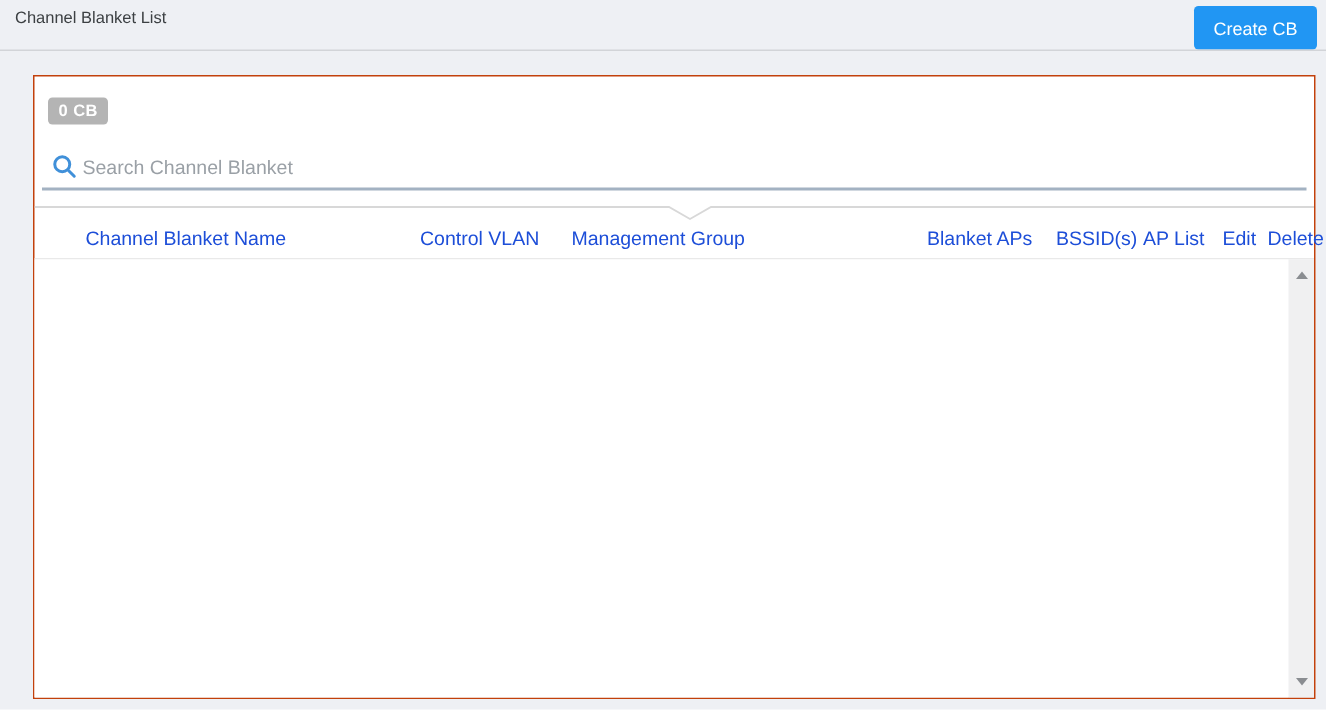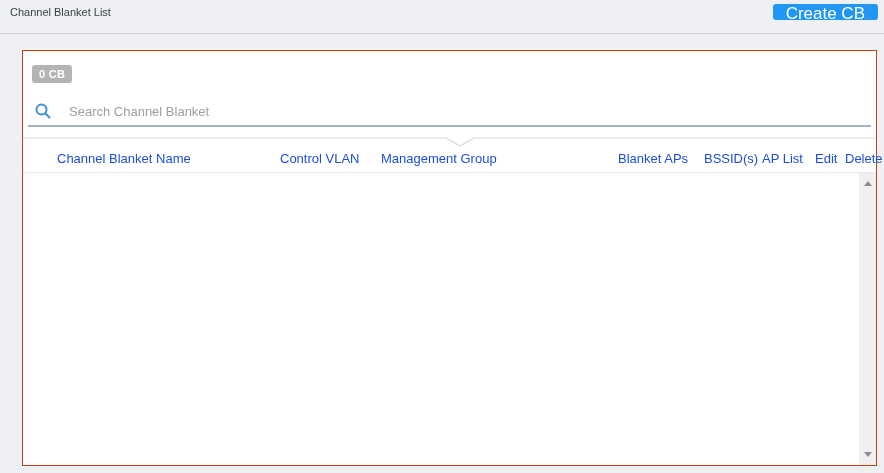--- a/index.html
+++ b/index.html
@@ -10,24 +10,24 @@
     position: relative;
   }
 
   
   .page-title {
     position: absolute; left: 10px; top: 6px;
     font-size: 11px; font-weight: 400; color: #3c4043;
   }
   .create-btn {
     position: absolute; right: 6px; top: 4px;
-    height: 16px; padding: 0 13px;
+    height: 29px; padding: 0 13px;
     background: #2196f3; color: #ffffff;
     border: none; border-radius: 3px;
-    font-size: 17px; font-family: inherit;
+    font-size: 12px; font-family: inherit;
     cursor: pointer;
   }
   .top-divider {
     position: absolute; left: 0; right: 0; top: 33px;
     border-top: 1px solid #d2d4d8;
   }
 
   
   .panel {
     position: absolute; left: 22px; top: 50px;
@@ -52,21 +52,20 @@
   }
   .search-icon-svg {
     position: absolute; left: 7px; top: 8px;
   }
   .search-input {
     position: absolute; left: 27px; top: 5px;
     width: 420px; height: 22px;
     border: none; outline: none;
     font-size: 13px; font-family: inherit; color: #444;
     background: transparent;
-    margin-left: 14px;
   }
   .search-input::placeholder { color: #9aa0a6; opacity: 1; }
 
   .notch-divider {
     position: absolute; left: 0; top: 86px;
     width: 853px; height: 10px; display: block;
   }
 
   .col-header {
     position: absolute; top: 100px;

